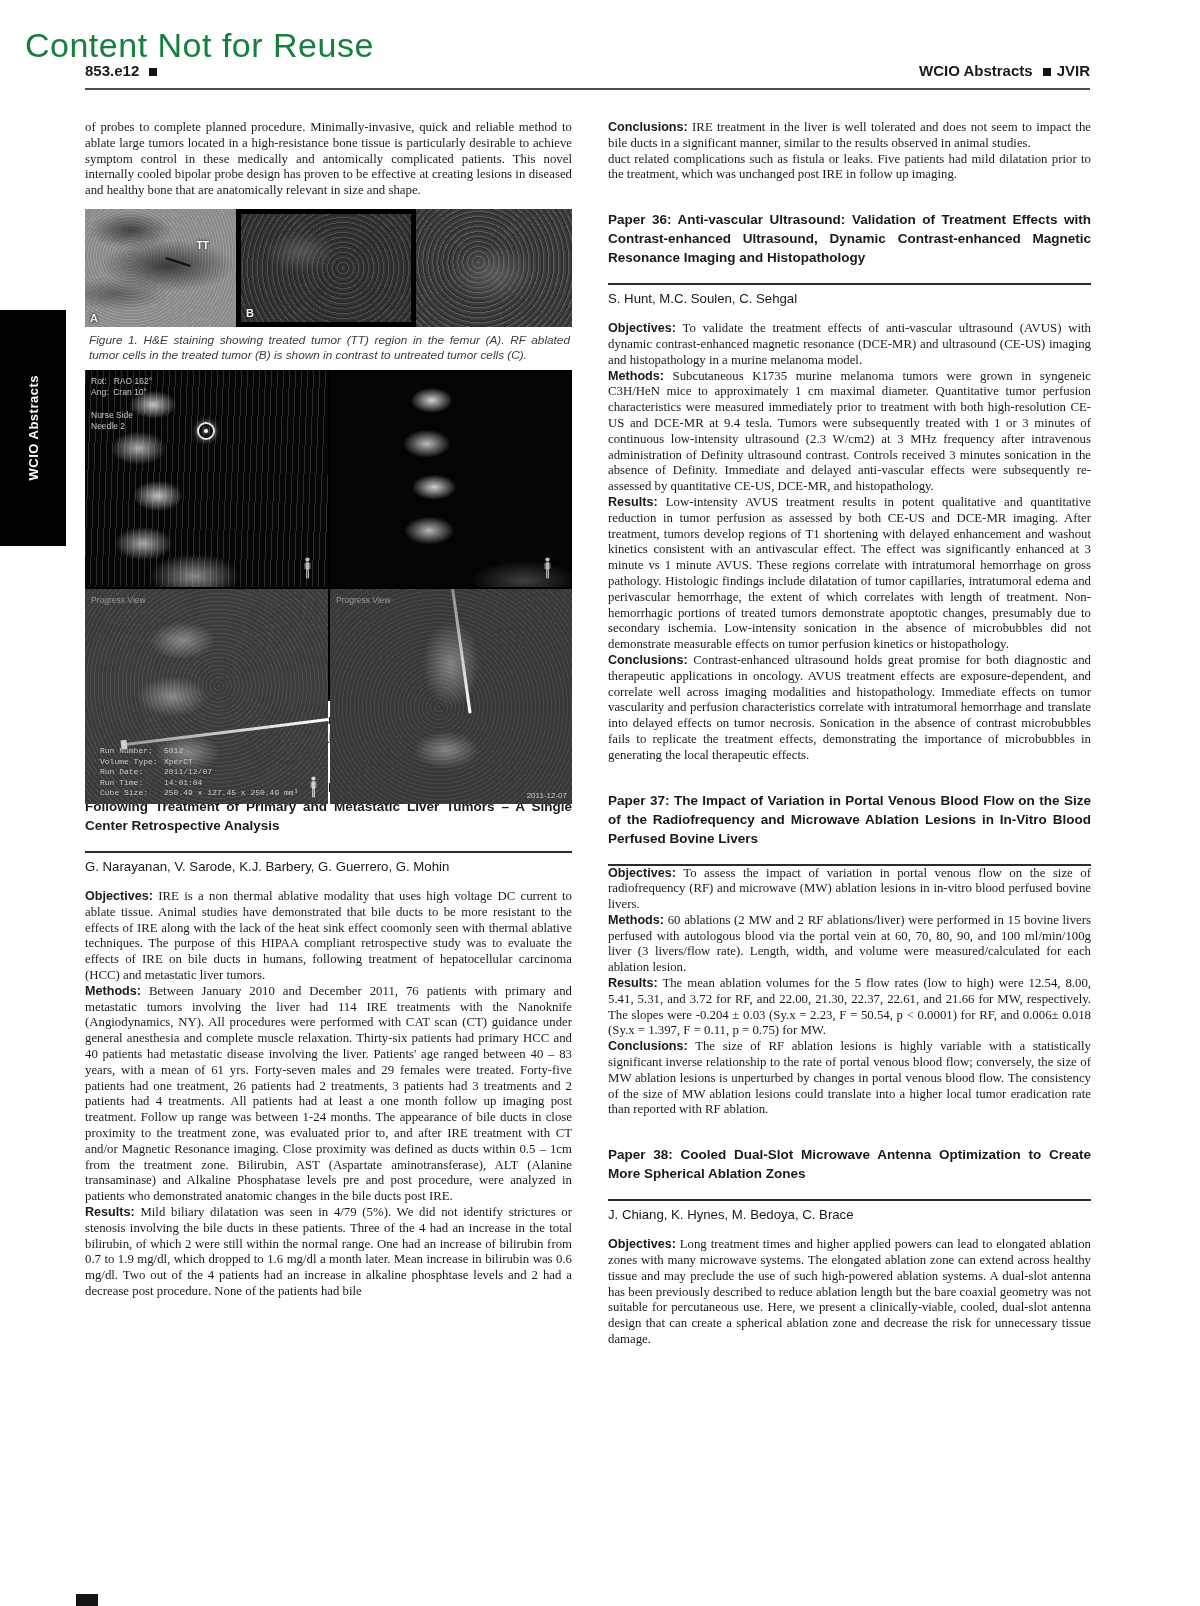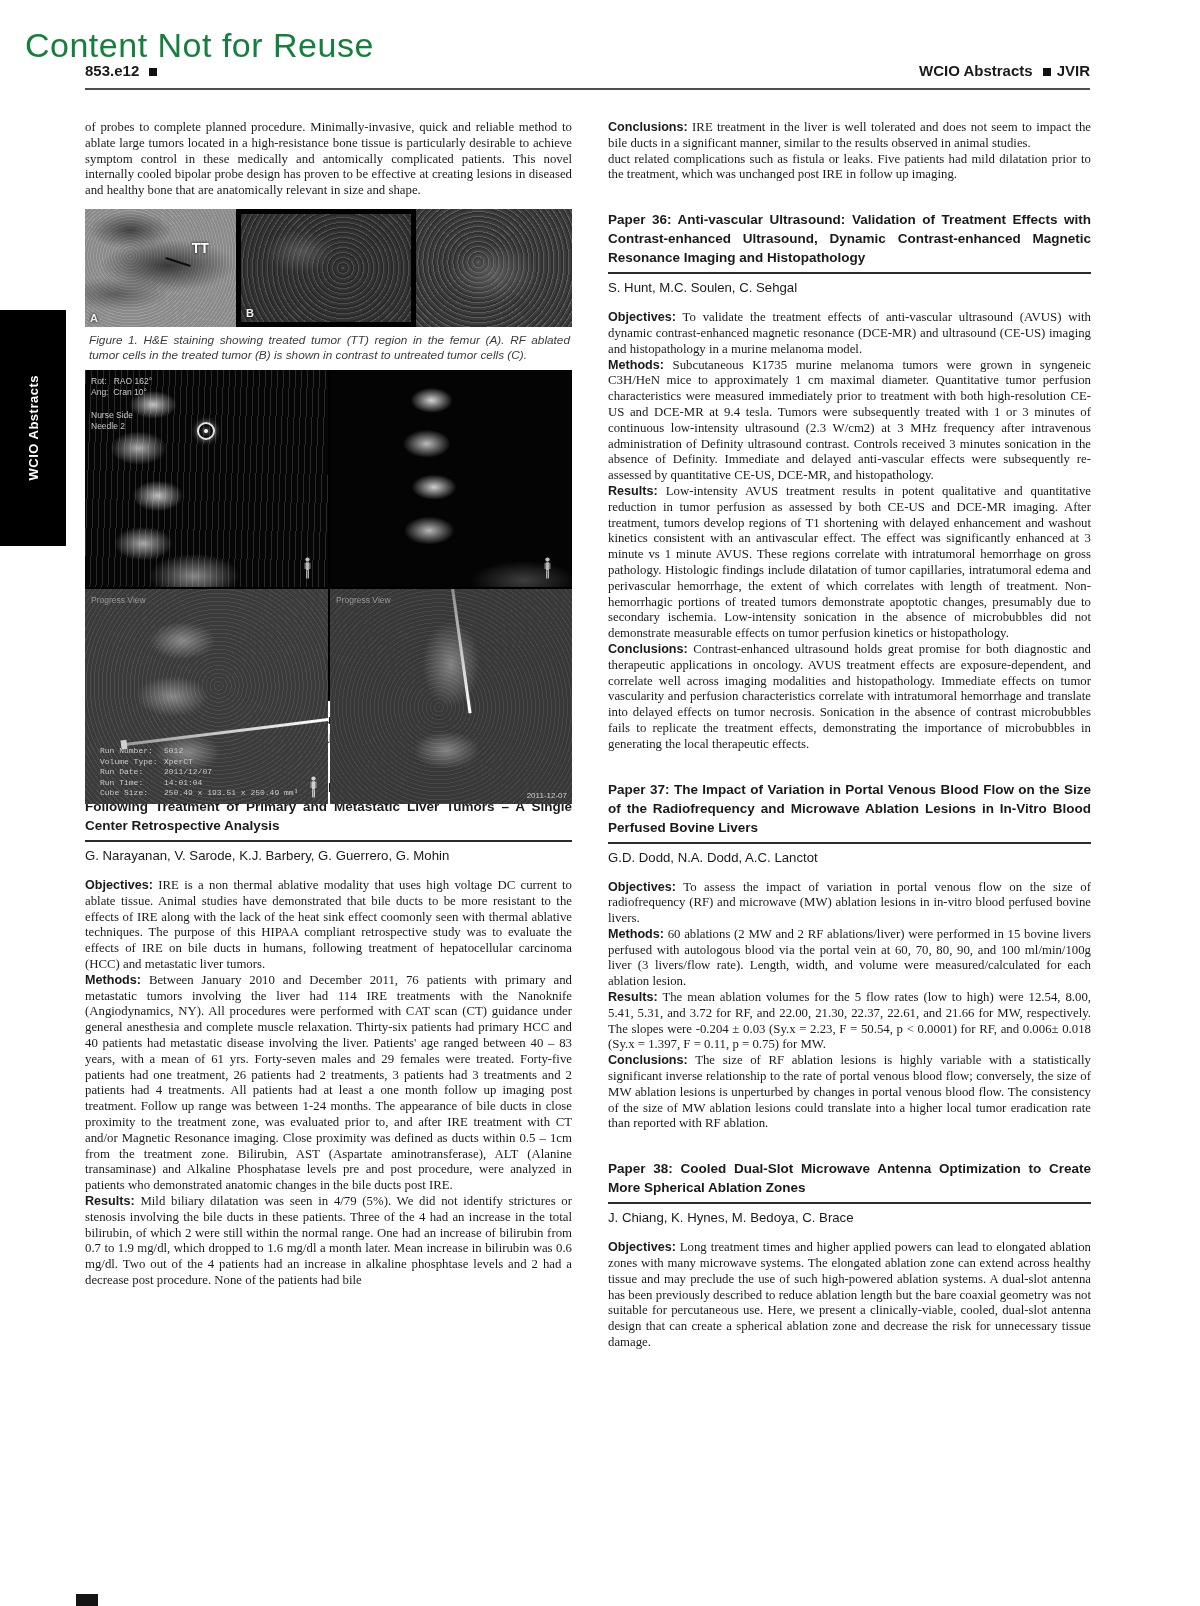--- a/index.html
+++ b/index.html
@@ -40,21 +40,21 @@
 
   p.body-par, p.sec {
     font-size:12.8px; line-height:15.8px; text-align:justify;
   }
   .sec-label { font-family:"Liberation Sans", sans-serif; font-weight:bold; font-size:12.6px; }
 
   .paper { margin-top:27px; }
   .paper-title {
     font-family:"Liberation Sans", sans-serif; font-weight:bold; font-size:13.5px;
     line-height:19px; text-align:justify;
-    border-bottom:2px solid #2b2b2b; padding-bottom:5px;
+    border-bottom:2px solid #2b2b2b; padding-bottom:16px;
   }
   .paper-authors {
     font-family:"Liberation Sans", sans-serif; font-size:13.2px; line-height:18px;
     padding-top:5px; margin-bottom:13px;
   }
 
   
   .fig1 { margin-top:10px; width:100%; height:118px; display:flex; position:relative; background:#777; }
   .fig1 .p-a {
     width:31%; height:100%; position:relative;
@@ -77,21 +77,21 @@
       radial-gradient(ellipse 60px 40px at 50% 55%, rgba(130,130,130,0.45), transparent 75%),
       repeating-radial-gradient(circle at 40% 45%, #5a5a5a 0 1px, #3d3d3d 1px 3px, #303030 3px 5px);
   }
   .fig1 .pl {
     position:absolute; left:5px; bottom:3px; color:#f0f0f0;
     font-family:"Liberation Sans", sans-serif; font-size:11px; font-weight:bold;
     text-shadow:0 0 3px #000;
   }
   .fig1 .tt {
     position:absolute; right:18%; top:26%; color:#fff;
-    font-family:"Liberation Sans", sans-serif; font-size:14px; font-weight:bold;
+    font-family:"Liberation Sans", sans-serif; font-size:10px; font-weight:bold;
     text-shadow:0 0 3px #000;
   }
   .fig1 .tt-arrow { position:absolute; right:30%; top:44%; width:26px; height:2px; background:#0e0e0e; transform:rotate(18deg); }
   .fig1-caption {
     margin-top:6px; font-family:"Liberation Sans", sans-serif; font-style:italic;
     font-size:11.8px; line-height:15px; color:#3c3c3c; padding:0 2px 0 4px; text-align:justify;
   }
 
   
   .fig2 { margin-top:7px; width:100%; height:331px; background:#000; position:relative; }
@@ -211,21 +211,21 @@
         </svg>
     </div>
     <div class="quad q-bl">
       <div class="ov ov-dim" style="left:6px; top:6px;">Progress View</div>
       <div class="needle-bl"></div>
       <div class="run-info">
         <div class="run-row"><span class="rl">Run Number:</span><span>5012</span></div>
         <div class="run-row"><span class="rl">Volume Type:</span><span>XperCT</span></div>
         <div class="run-row"><span class="rl">Run Date:</span><span>2011/12/07</span></div>
         <div class="run-row"><span class="rl">Run Time:</span><span>14:01:04</span></div>
-        <div class="run-row"><span class="rl">Cube Size:</span><span>250.49 x 193.51 x 250.49 mm³</span></div>
+        <div class="run-row"><span class="rl">Cube Size:</span><span>250.49 x 127.45 x 250.49 mm³</span></div>
       </div>
       <svg class="person" style="right:10px; bottom:6px;" width="9" height="22" viewBox="0 0 10 24">
           <circle cx="5" cy="2.6" r="2.4" fill="#eee"></circle>
           <rect x="3.4" y="5.6" width="3.2" height="9" fill="#eee"></rect>
           <rect x="1.8" y="6.2" width="1.2" height="7" fill="#ccc"></rect>
           <rect x="7" y="6.2" width="1.2" height="7" fill="#ccc"></rect>
           <rect x="3.5" y="14.6" width="1.3" height="9" fill="#eee"></rect>
           <rect x="5.3" y="14.6" width="1.3" height="9" fill="#eee"></rect>
         </svg>
     </div>
@@ -255,21 +255,20 @@
     <div class="paper-title">Paper 36: Anti-vascular Ultrasound: Validation of Treatment Effects with Contrast-enhanced Ultrasound, Dynamic Contrast-enhanced Magnetic Resonance Imaging and Histopathology</div>
     <div class="paper-authors">S. Hunt, M.C. Soulen, C. Sehgal</div>
     <p class="sec"><span class="sec-label">Objectives:</span><span> To validate the treatment effects of anti-vascular ultrasound (AVUS) with dynamic contrast-enhanced magnetic resonance (DCE-MR) and ultrasound (CE-US) imaging and histopathology in a murine melanoma model.</span></p>
     <p class="sec"><span class="sec-label">Methods:</span><span> Subcutaneous K1735 murine melanoma tumors were grown in syngeneic C3H/HeN mice to approximately 1 cm maximal diameter. Quantitative tumor perfusion characteristics were measured immediately prior to treatment with both high-resolution CE-US and DCE-MR at 9.4 tesla. Tumors were subsequently treated with 1 or 3 minutes of continuous low-intensity ultrasound (2.3 W/cm2) at 3 MHz frequency after intravenous administration of Definity ultrasound contrast. Controls received 3 minutes sonication in the absence of Definity. Immediate and delayed anti-vascular effects were subsequently re-assessed by quantitative CE-US, DCE-MR, and histopathology.</span></p>
     <p class="sec"><span class="sec-label">Results:</span><span> Low-intensity AVUS treatment results in potent qualitative and quantitative reduction in tumor perfusion as assessed by both CE-US and DCE-MR imaging. After treatment, tumors develop regions of T1 shortening with delayed enhancement and washout kinetics consistent with an antivascular effect. The effect was significantly enhanced at 3 minute vs 1 minute AVUS. These regions correlate with intratumoral hemorrhage on gross pathology. Histologic findings include dilatation of tumor capillaries, intratumoral edema and perivascular hemorrhage, the extent of which correlates with length of treatment. Non-hemorrhagic portions of treated tumors demonstrate apoptotic changes, presumably due to secondary ischemia. Low-intensity sonication in the absence of microbubbles did not demonstrate measurable effects on tumor perfusion kinetics or histopathology.</span></p>
     <p class="sec"><span class="sec-label">Conclusions:</span><span> Contrast-enhanced ultrasound holds great promise for both diagnostic and therapeutic applications in oncology. AVUS treatment effects are exposure-dependent, and correlate well across imaging modalities and histopathology. Immediate effects on tumor vascularity and perfusion characteristics correlate with intratumoral hemorrhage and translate into delayed effects on tumor necrosis. Sonication in the absence of contrast microbubbles fails to replicate the treatment effects, demonstrating the importance of microbubbles in generating the local therapeutic effects.</span></p>
   </div>
 
   <div class="paper">
     <div class="paper-title">Paper 37: The Impact of Variation in Portal Venous Blood Flow on the Size of the Radiofrequency and Microwave Ablation Lesions in In-Vitro Blood Perfused Bovine Livers</div>
-    <div class="paper-authors">G.D. Dodd, N.A. Dodd, A.C. Lanctot</div>
     <p class="sec"><span class="sec-label">Objectives:</span><span> To assess the impact of variation in portal venous flow on the size of radiofrequency (RF) and microwave (MW) ablation lesions in in-vitro blood perfused bovine livers.</span></p>
     <p class="sec"><span class="sec-label">Methods:</span><span> 60 ablations (2 MW and 2 RF ablations/liver) were performed in 15 bovine livers perfused with autologous blood via the portal vein at 60, 70, 80, 90, and 100 ml/min/100g liver (3 livers/flow rate). Length, width, and volume were measured/calculated for each ablation lesion.</span></p>
     <p class="sec"><span class="sec-label">Results:</span><span> The mean ablation volumes for the 5 flow rates (low to high) were 12.54, 8.00, 5.41, 5.31, and 3.72 for RF, and 22.00, 21.30, 22.37, 22.61, and 21.66 for MW, respectively. The slopes were -0.204 ± 0.03 (Sy.x = 2.23, F = 50.54, p &lt; 0.0001) for RF, and 0.006± 0.018 (Sy.x = 1.397, F = 0.11, p = 0.75) for MW.</span></p>
     <p class="sec"><span class="sec-label">Conclusions:</span><span> The size of RF ablation lesions is highly variable with a statistically significant inverse relationship to the rate of portal venous blood flow; conversely, the size of MW ablation lesions is unperturbed by changes in portal venous blood flow. The consistency of the size of MW ablation lesions could translate into a higher local tumor eradication rate than reported with RF ablation.</span></p>
   </div>
 
   <div class="paper">
     <div class="paper-title">Paper 38: Cooled Dual-Slot Microwave Antenna Optimization to Create More Spherical Ablation Zones</div>
     <div class="paper-authors">J. Chiang, K. Hynes, M. Bedoya, C. Brace</div>
     <p class="sec"><span class="sec-label">Objectives:</span><span> Long treatment times and higher applied powers can lead to elongated ablation zones with many microwave systems. The elongated ablation zone can extend across healthy tissue and may preclude the use of such high-powered ablation systems. A dual-slot antenna has been previously described to reduce ablation length but the bare coaxial geometry was not suitable for percutaneous use. Here, we present a clinically-viable, cooled, dual-slot antenna design that can create a spherical ablation zone and decrease the risk for unnecessary tissue damage.</span></p>

